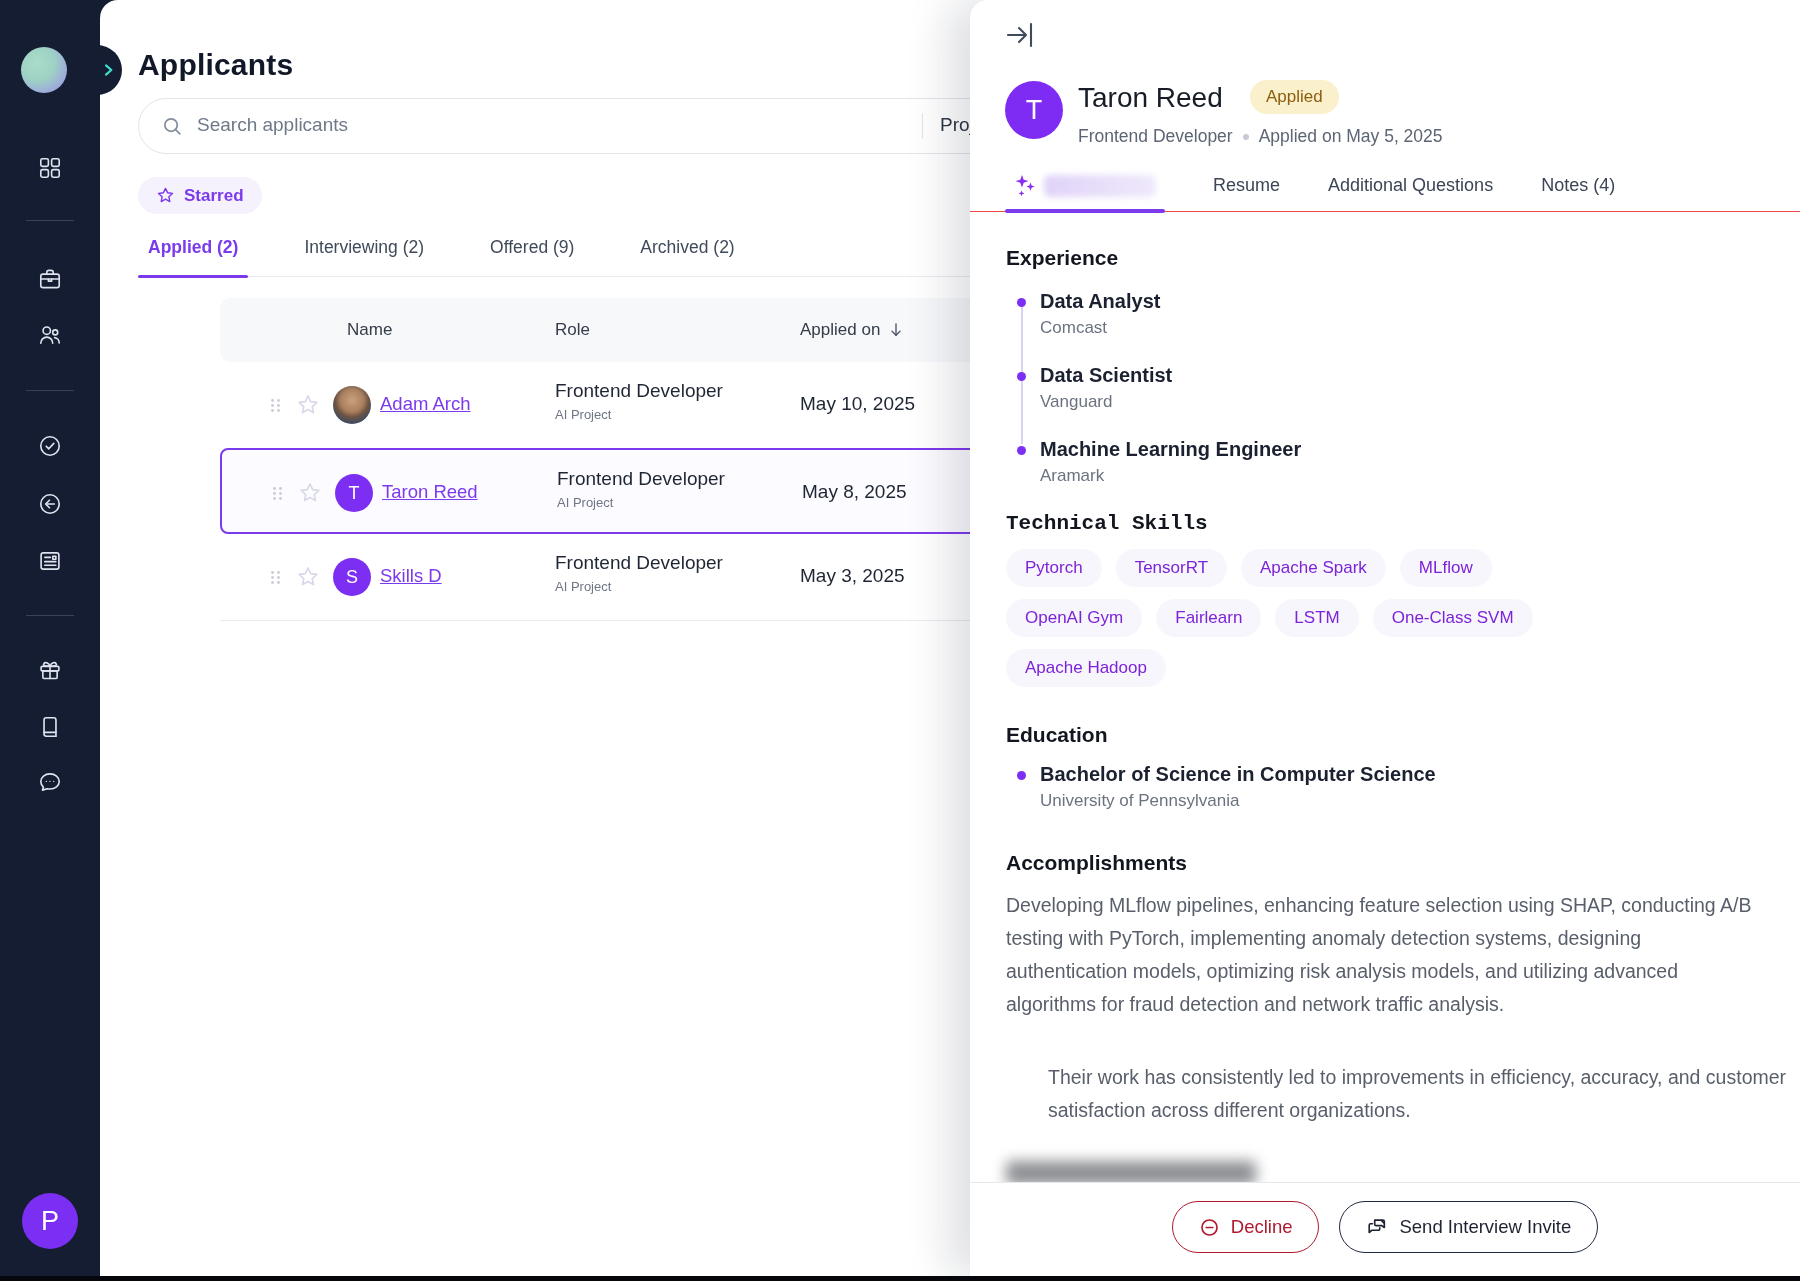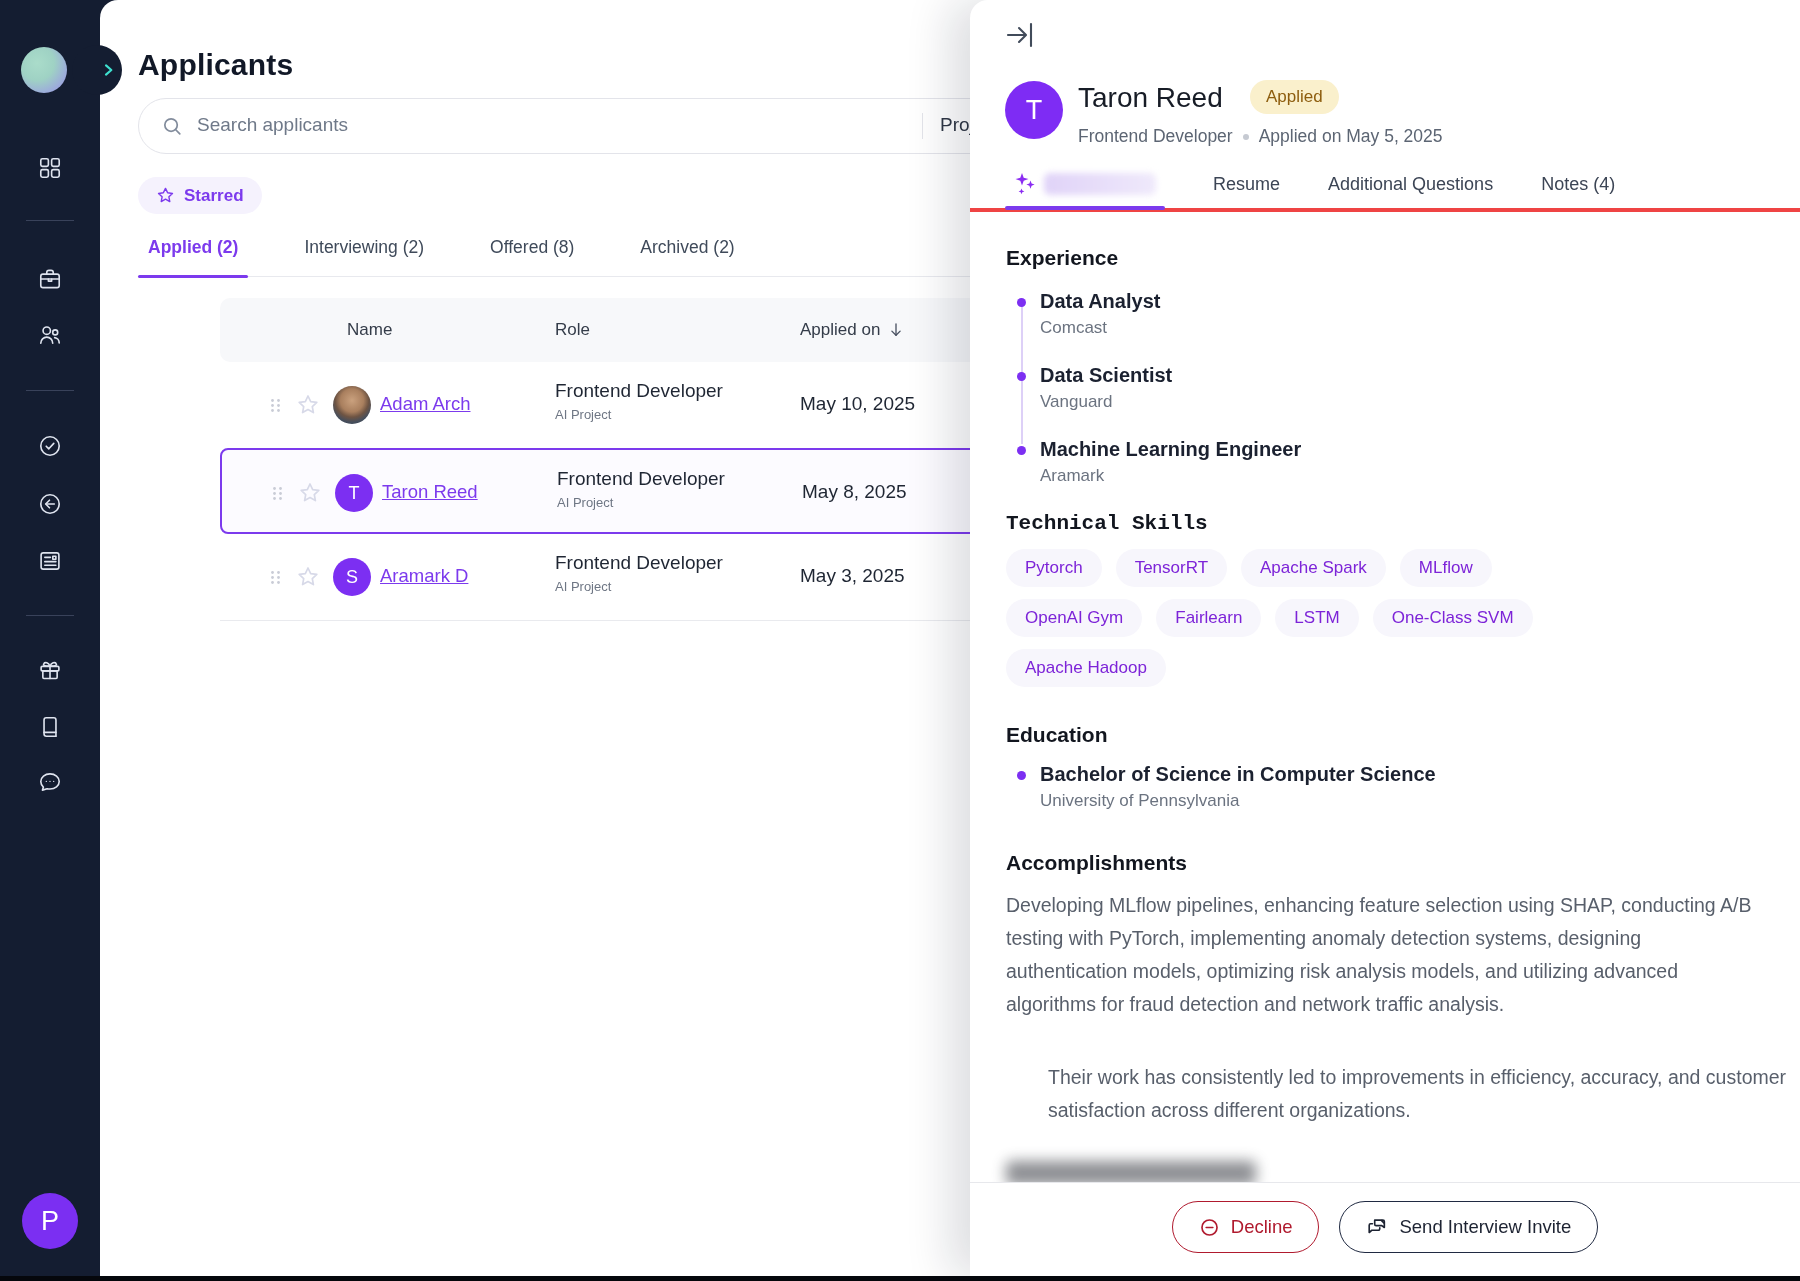--- a/index.html
+++ b/index.html
@@ -71,21 +71,21 @@
          border-top-left-radius:18px;box-shadow:-20px 0 46px rgba(15,23,42,.14);}
   .collapse-btn{position:absolute;left:34px;top:20px;width:34px;height:30px;cursor:pointer;}
   .p-avatar{position:absolute;left:35px;top:81px;width:58px;height:58px;border-radius:50%;background:#7e2cf4;
         color:#fff;font-size:27px;display:flex;align-items:center;justify-content:center;}
   .p-name{position:absolute;left:108px;top:82px;font-size:28px;font-weight:500;color:#171c26;}
   .p-badge{position:absolute;left:280px;top:80px;height:34px;padding:0 16px;border-radius:17px;background:#faf0cc;
         color:#8d5d0e;font-size:17px;font-weight:500;display:inline-flex;align-items:center;}
   .p-sub{position:absolute;left:108px;top:126px;font-size:17.5px;color:#5c6573;display:flex;align-items:center;gap:10px;}
   .p-sub .dot{width:6px;height:6px;border-radius:50%;background:#c6cad2;}
 
-  .p-tabs{position:absolute;left:0;top:160px;width:830px;height:52px;border-bottom:4px solid #ef4444;
+  .p-tabs{position:absolute;left:0;top:160px;width:830px;height:52px;border-bottom:1px solid #ef4444;
         display:flex;gap:48px;padding-left:35px;box-sizing:border-box;align-items:center;}
   .p-tab{font-size:18px;color:#3c4555;white-space:nowrap;cursor:pointer;}
   .p-tab.ai{display:flex;align-items:center;gap:8px;position:relative;padding:0 9px;height:100%;}
   .p-tab.ai::after{content:"";position:absolute;left:0;right:0;bottom:-2px;height:4px;background:#7c3aed;border-radius:3px;}
   .blur-pill{width:112px;height:22px;border-radius:6px;background:linear-gradient(90deg,#e0d3f8,#efe9fb);filter:blur(3px);}
 
   .p-body{position:absolute;left:0;top:212px;width:830px;height:975px;overflow:hidden;padding:0 38px 0 36px;box-sizing:border-box;}
   .sec-h{font-size:21px;font-weight:700;color:#12161f;}
   .h-exp{margin-top:34px;} .h-skill{margin-top:26px;font-family:Liberation Mono, monospace;} .h-edu{margin-top:36px;} .h-acc{margin-top:40px;}
   .timeline{position:relative;margin-top:20px;}
@@ -215,21 +215,21 @@
     <div class="chip-starred">
       <svg width="19" height="19" viewBox="0 0 24 24" fill="none" stroke="#7c3aed" stroke-width="1.8" stroke-linejoin="round">
           <path d="M12 3l2.7 5.6 6.1.8-4.5 4.2 1.1 6-5.4-3-5.4 3 1.1-6L3.2 9.4l6.1-.8z"></path>
         </svg>
       <span>Starred</span>
     </div>
 
     <div class="tabs">
       <div class="tab active">Applied (2)</div>
       <div class="tab">Interviewing (2)</div>
-      <div class="tab">Offered (8)</div>
+      <div class="tab">Offered (9)</div>
       <div class="tab">Archived (2)</div>
     </div>
 
     <div class="table">
       <div class="thead">
         <span class="th name">Name</span>
         <span class="th role">Role</span>
         <span class="th applied">
           <span>Applied on</span>
           <svg width="18" height="18" viewBox="0 0 24 24" fill="none" stroke="#4a5262" stroke-width="1.8" stroke-linecap="round" stroke-linejoin="round">
@@ -308,21 +308,21 @@
                 <circle cx="8.5" cy="12.5" r="1.4"></circle>
               </g>
             </svg>
         </span>
         <span class="rowstar">
           <svg width="24" height="24" viewBox="0 0 24 24" fill="none" stroke="#d7d9e8" stroke-width="1.7" stroke-linejoin="round">
               <path d="M12 3l2.7 5.6 6.1.8-4.5 4.2 1.1 6-5.4-3-5.4 3 1.1-6L3.2 9.4l6.1-.8z"></path>
             </svg>
         </span>
         <span class="avatar purple">S</span>
-        <a class="name-link">Aramark D</a>
+        <a class="name-link">Skills D</a>
         <span class="role-cell">
           <div class="r1">Frontend Developer</div>
           <div class="r2">AI Project</div>
         </span>
         <span class="date-cell">May 3, 2025</span>
         <span class="pill danger">May 10, 2025</span>
       </div>
     </div>
   </main>
 

